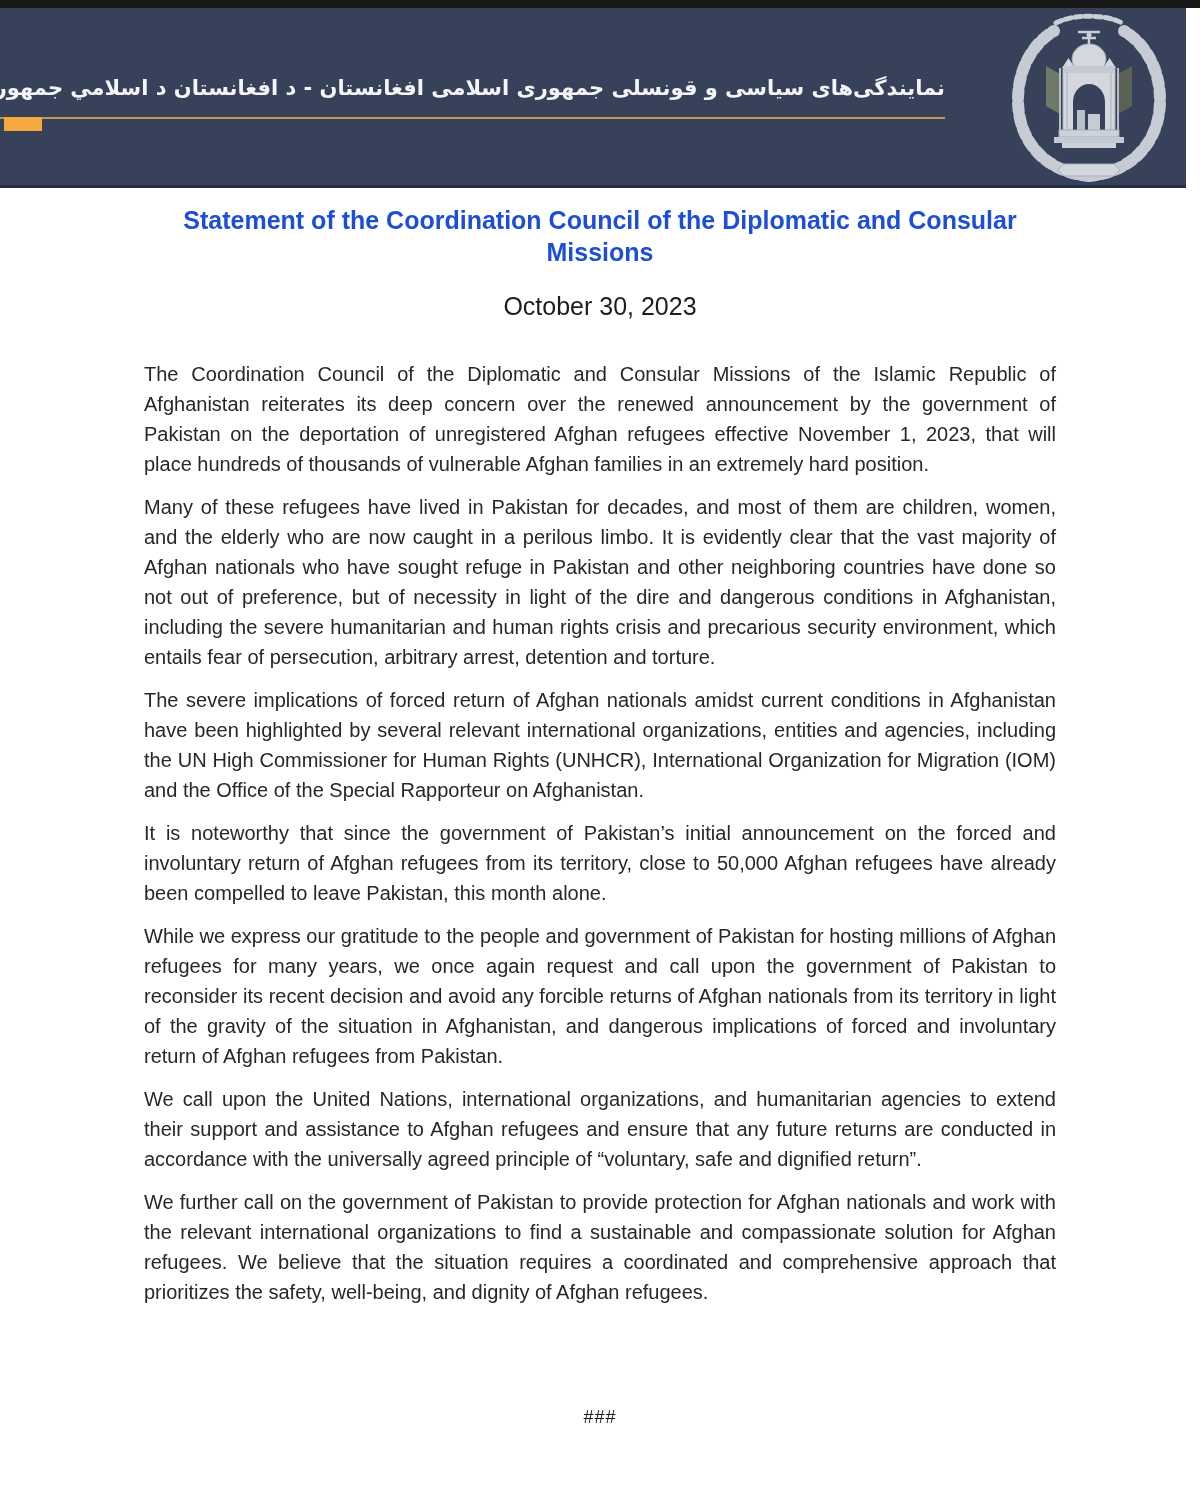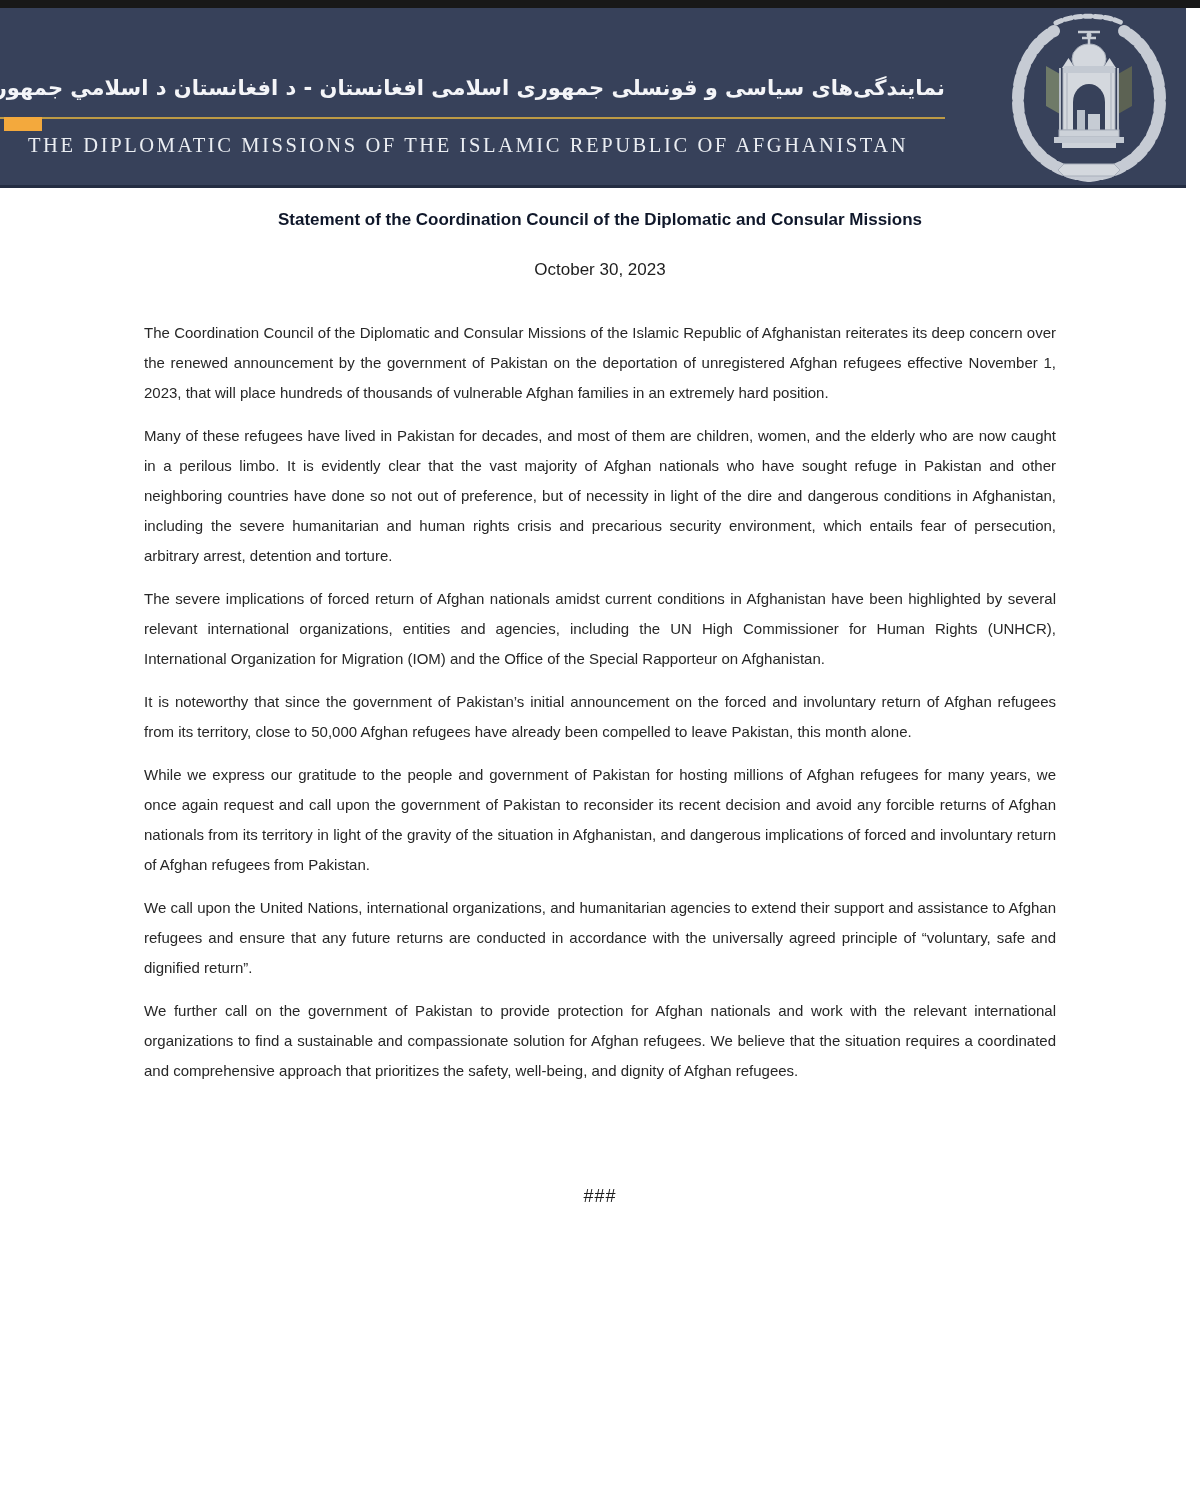--- a/index.html
+++ b/index.html
@@ -79,33 +79,33 @@
     height: 174px;
   }
   .page-body {
     width: 912px;
     margin: 0 auto;
     padding-top: 16px;
   }
   .doc-title {
     text-align: center;
     font-weight: bold;
-    font-size: 17px;
+    font-size: 25px;
     line-height: 32px;
-    color: #0f172a;
+    color: #1d4ed8;
   }
   .doc-date {
     text-align: center;
-    font-size: 17px;
+    font-size: 25px;
     color: #1d1d1d;
     margin-top: 24px;
     margin-bottom: 38px;
   }
   .para {
-    font-size: 15px;
+    font-size: 20px;
     line-height: 30px;
     text-align: justify;
     color: #272727;
     margin-bottom: 13px;
   }
   .footer-marks {
     text-align: center;
     font-size: 18px;
     letter-spacing: 1px;
     color: #1d1d1d;
@@ -116,21 +116,20 @@
 </head>
 <body>
 
 <div class="top-strip"></div>
 
 <header class="banner">
   <div class="banner-left">
     <div class="persian-title" dir="rtl">نمایندگی‌های سیاسی و قونسلی جمهوری اسلامی افغانستان - د افغانستان د اسلامي جمهوریت سیاسي او قونسلي نمایندګي</div>
     <div class="gold-line"></div>
     <div class="gold-block"></div>
-    <div class="english-title">THE DIPLOMATIC MISSIONS OF THE ISLAMIC REPUBLIC OF AFGHANISTAN</div>
   </div>
 
   <div class="emblem">
     <svg viewBox="0 0 170 174" width="170" height="174" aria-hidden="true">
 
       <path d="M 85 166 C 42 162, 14 132, 14 90 C 14 60, 28 34, 50 21" fill="none" stroke="#c6cbd4" stroke-width="12" stroke-linecap="round" stroke-dasharray="8 5"></path>
       <path d="M 85 166 C 128 162, 156 132, 156 90 C 156 60, 142 34, 120 21" fill="none" stroke="#c6cbd4" stroke-width="12" stroke-linecap="round" stroke-dasharray="8 5"></path>
 
       <path d="M 52 13 C 68 4, 102 4, 118 13" fill="none" stroke="#c9ced6" stroke-width="5" stroke-dasharray="6 4" stroke-linecap="round"></path>
       <path d="M 74 22 h 22 M 78 28 h 14" stroke="#c9ced6" stroke-width="2.5"></path>

